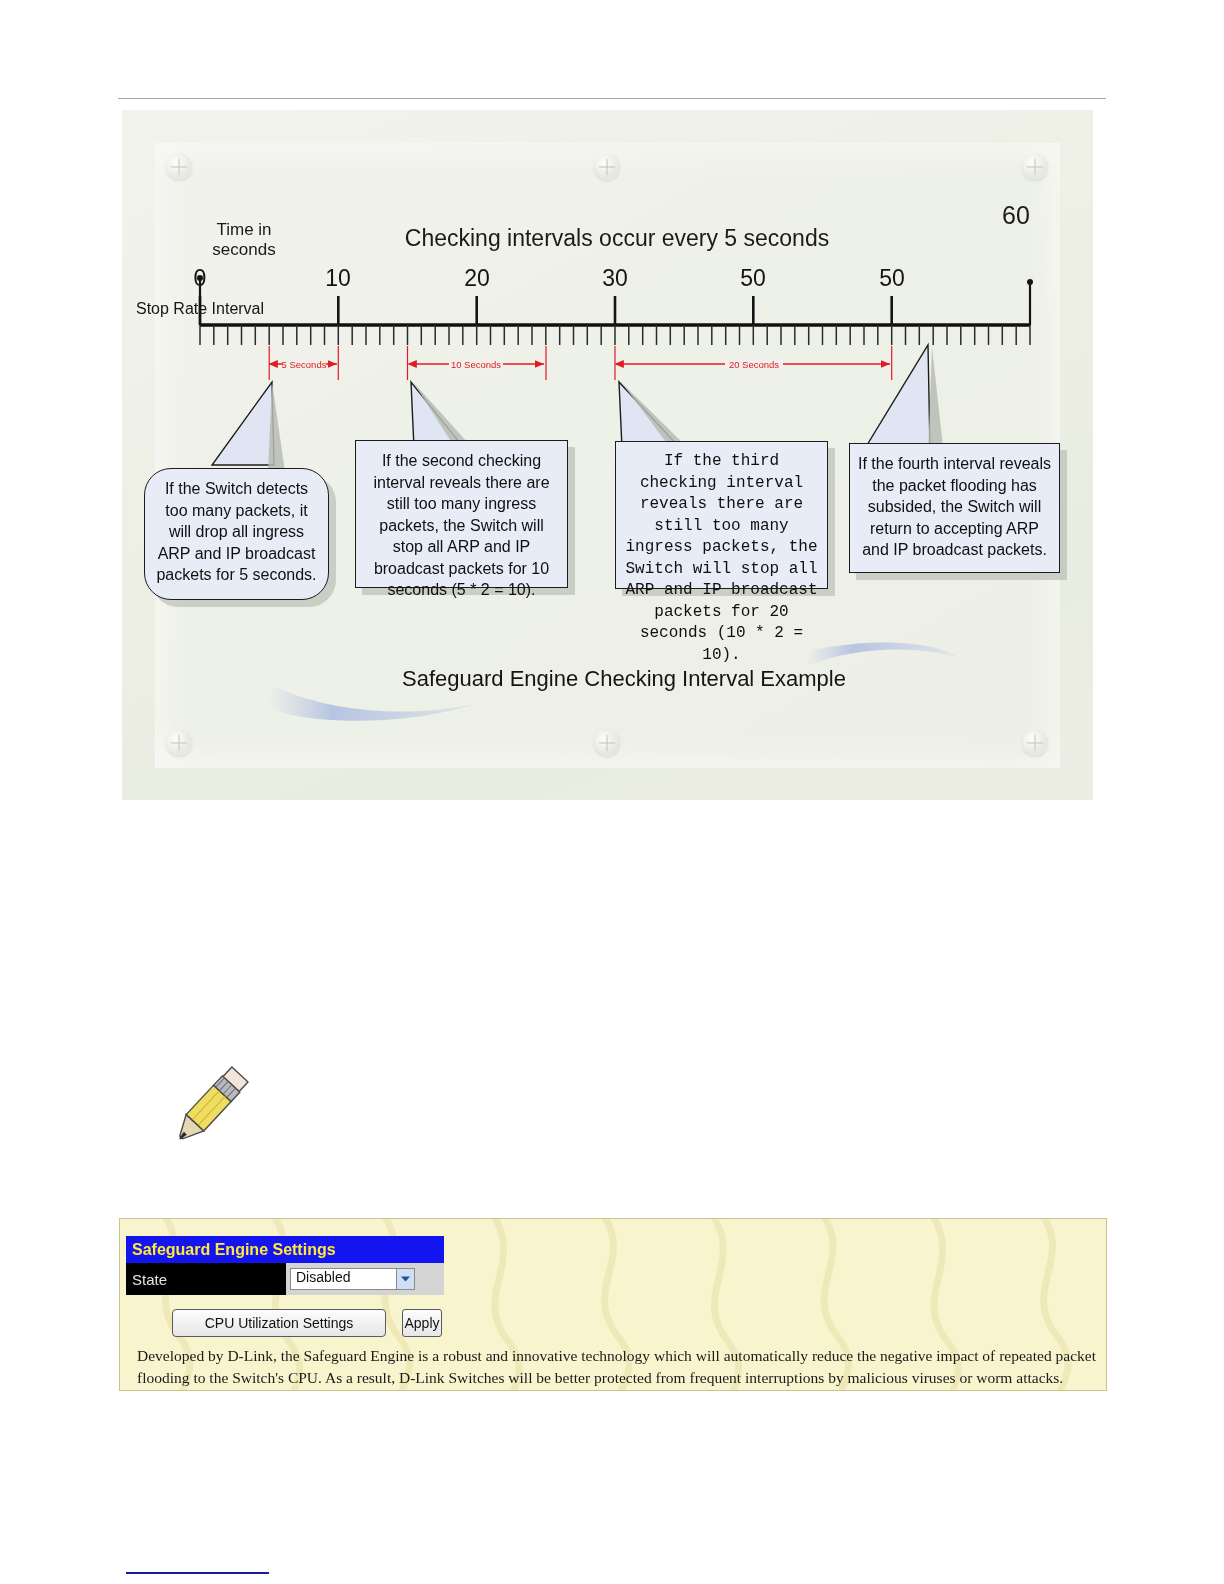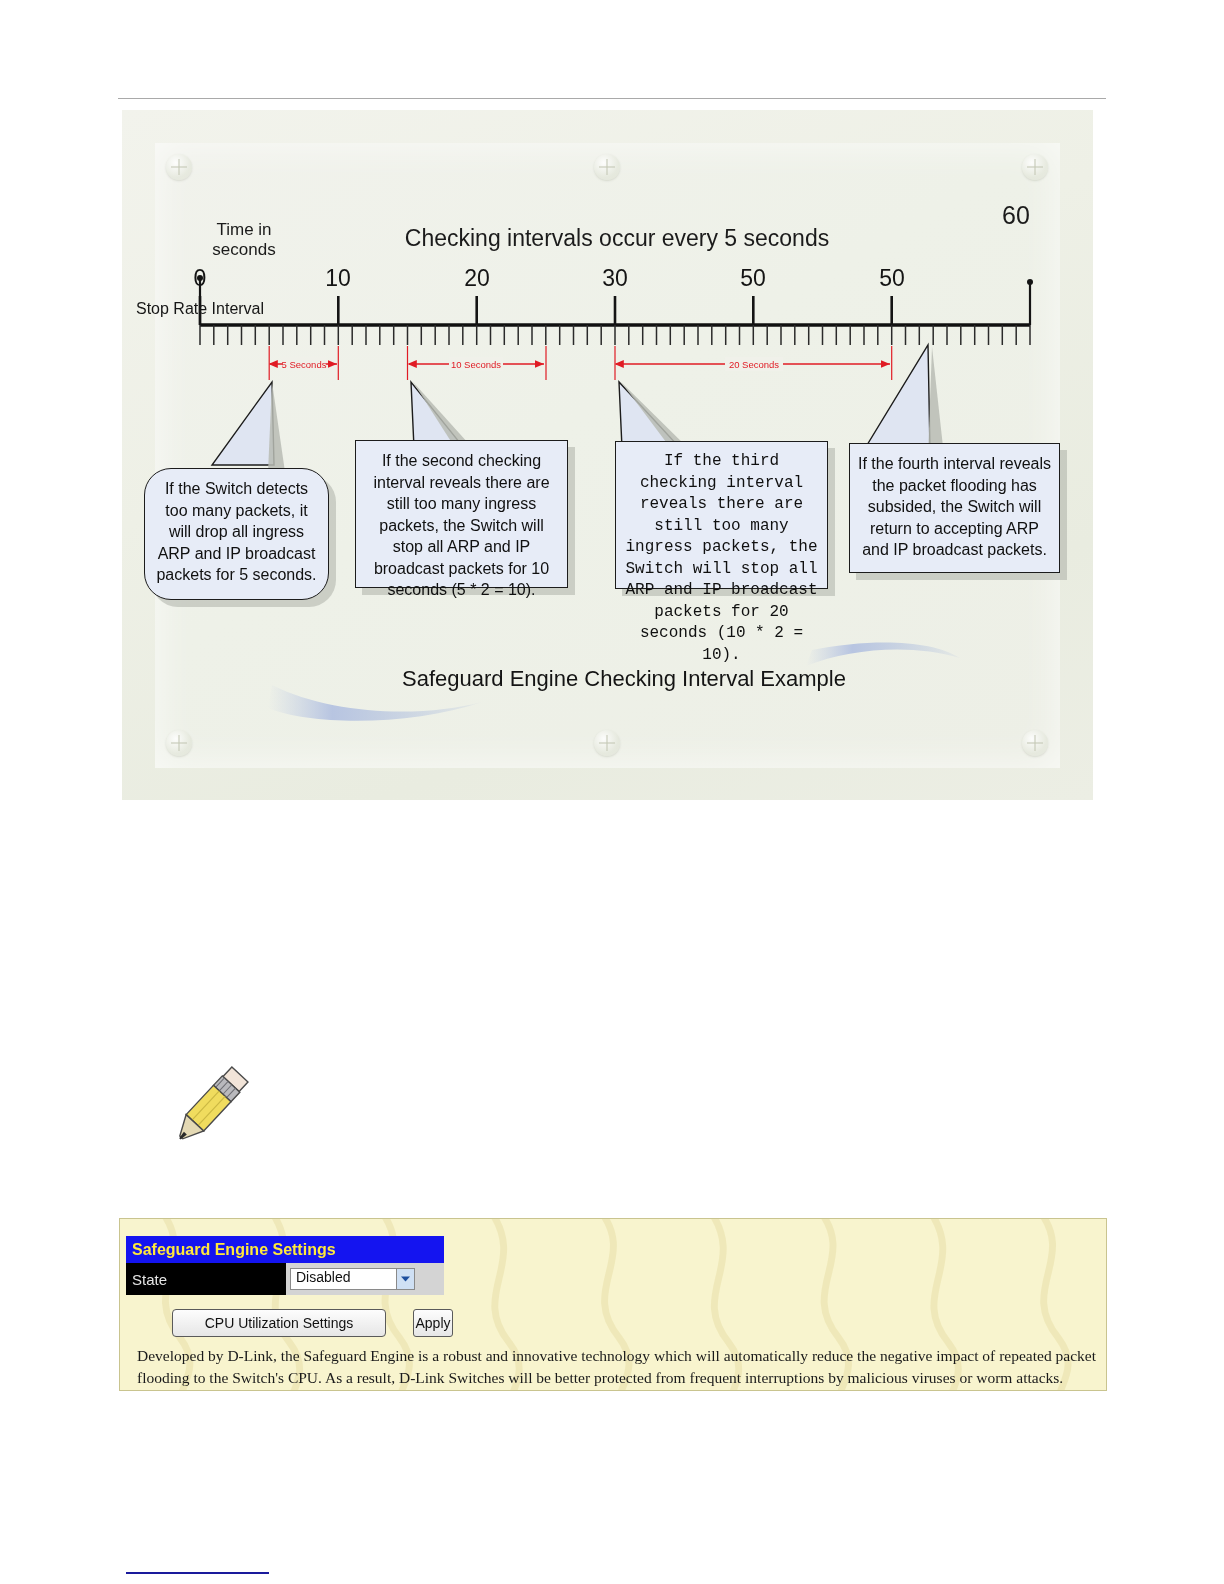--- a/index.html
+++ b/index.html
@@ -95,21 +95,21 @@
   .sel{
     display:inline-flex;background:#ffffff;border:1px solid #8a8a8a;
     height:22px;font-size:14px;color:#111;padding:0 0 0 5px;box-sizing:border-box;gap:40px;
   }
   .sel-text{padding-right:6px;}
   .sel-arrow{
     width:17px;height:20px;background:#cfe0f4;border-left:1px solid #8a8a8a;
     display:flex;align-items:center;justify-content:center;
   }
   .sel-arrow svg{display:block;}
-  .btn-row{position:absolute;left:6px;top:90px;display:flex;align-items:center;gap:27px;}
+  .btn-row{position:absolute;left:6px;top:90px;display:flex;align-items:center;gap:16px;}
   .btn{
     background:linear-gradient(#fdfdfd,#e6e6e6);border:1px solid #5a5a5a;border-radius:4px;
     font-size:14px;color:#111;padding:4px 12px;box-sizing:border-box;height:28px;
     display:flex;align-items:center;justify-content:center;font-family:"Liberation Sans",sans-serif;
   }
   .btn-cpu{margin-left:46px;width:214px;}
   .btn-apply{width:40px;border-radius:3px;}
   .panel-desc{
     position:absolute;left:17px;top:126px;width:965px;
     font-family:"Liberation Serif",serif;font-size:15.5px;line-height:22px;color:#1a1a1a;

